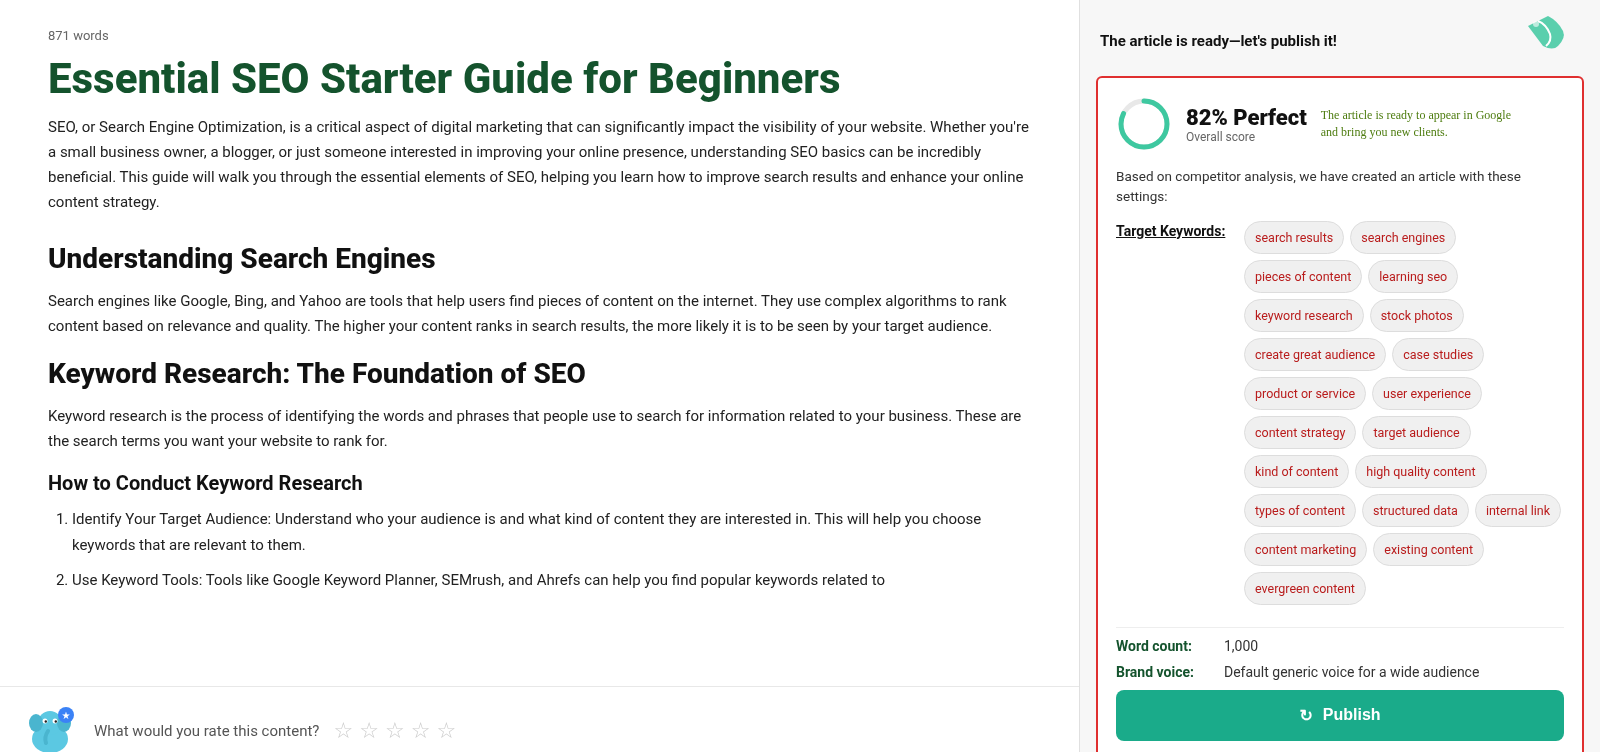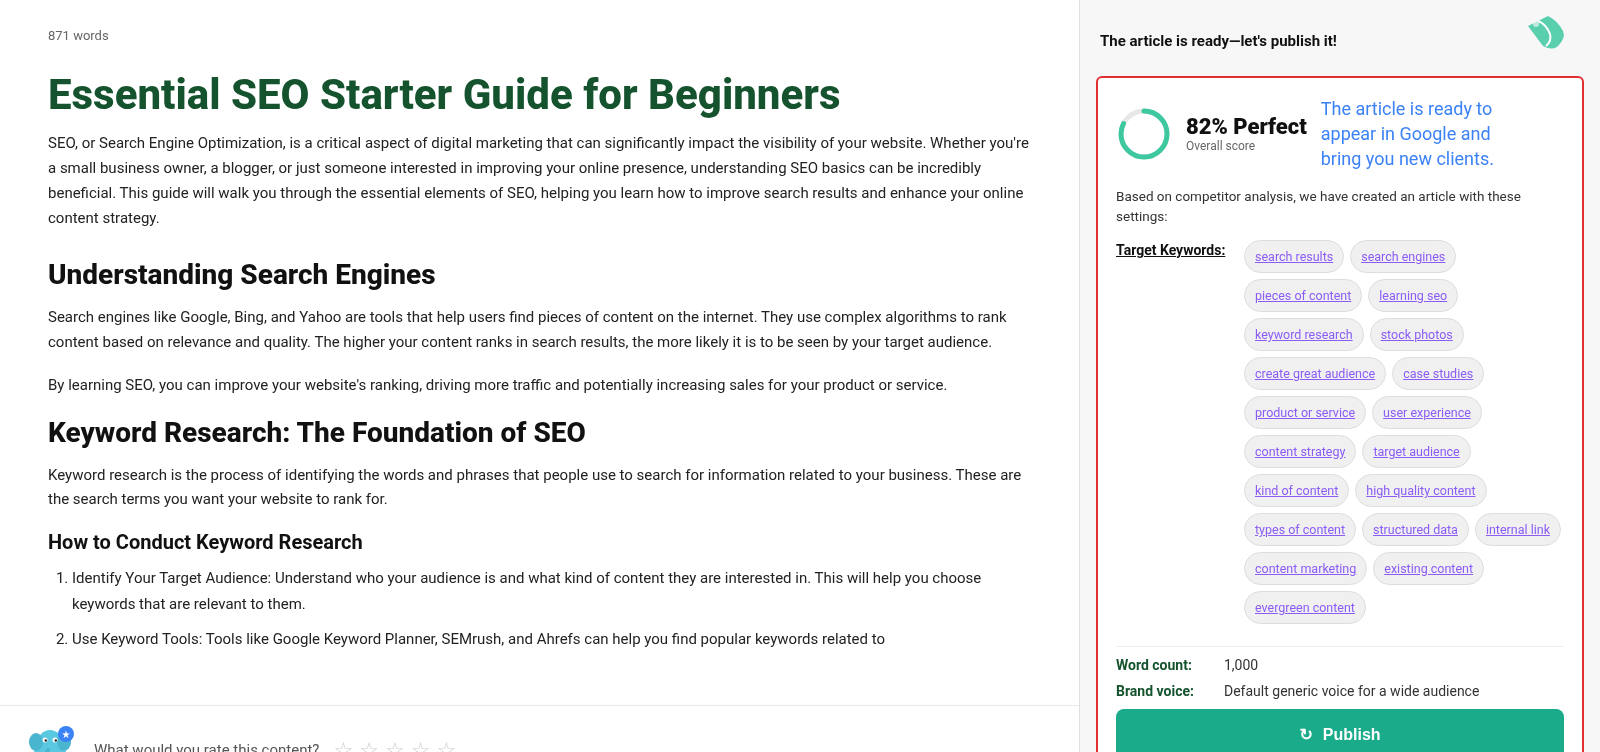--- a/index.html
+++ b/index.html
@@ -18,21 +18,21 @@
       background: #fff;
       padding: 28px 48px 48px 48px;
       overflow-y: auto;
       position: relative;
       border-right: 1px solid #e0e0e0;
     }
 
     .word-count {
       font-size: 13px;
       color: #666;
-      margin-bottom: 28px;
+      margin-bottom: 12px;
     }
 
     .article-title {
       font-size: 42px;
       font-weight: 800;
       color: #14532d;
       line-height: 1.15;
       margin-bottom: 12px;
     }
 
@@ -178,24 +178,25 @@
       gap: 6px;
     }
 
     .score-label {
       font-size: 12px;
       color: #666;
       font-weight: 400;
     }
 
     .score-desc {
-      font-size: 18px;
-      color: #3b82f6;
+      font-size: 12px;
+      color: #4d7c0f;
       line-height: 1.4;
       max-width: 200px;
+      font-family: Liberation Serif, serif;
     }
 
     .analysis-intro {
       font-size: 13.5px;
       color: #333;
       line-height: 1.5;
       margin-bottom: 14px;
     }
 
     .settings-row {
@@ -220,23 +221,22 @@
       gap: 6px;
       flex: 1;
     }
 
     .tag {
       background: #f0f0f0;
       border: 1px solid #ddd;
       border-radius: 20px;
       padding: 8px 10px;
       font-size: 12.5px;
-      color: #8b5cf6;
+      color: #b91c1c;
       white-space: nowrap;
-      text-decoration: underline;
     }
 
     .divider {
       border: none;
       border-top: 1px solid #eee;
       margin: 10px 0;
     }
 
     .meta-row {
       display: flex;
@@ -283,21 +283,20 @@
 </head>
 <body>
 
 <div class="left-panel">
   <div class="word-count">871 words</div>
   <h1 class="article-title">Essential SEO Starter Guide for Beginners</h1>
   <p class="article-intro">SEO, or Search Engine Optimization, is a critical aspect of digital marketing that can significantly impact the visibility of your website. Whether you're a small business owner, a blogger, or just someone interested in improving your online presence, understanding SEO basics can be incredibly beneficial. This guide will walk you through the essential elements of SEO, helping you learn how to improve search results and enhance your online content strategy.</p>
 
   <h2 class="section-heading">Understanding Search Engines</h2>
   <p class="article-para">Search engines like Google, Bing, and Yahoo are tools that help users find pieces of content on the internet. They use complex algorithms to rank content based on relevance and quality. The higher your content ranks in search results, the more likely it is to be seen by your target audience.</p>
-  <p class="article-para">By learning SEO, you can improve your website's ranking, driving more traffic and potentially increasing sales for your product or service.</p>
 
   <h2 class="section-heading">Keyword Research: The Foundation of SEO</h2>
   <p class="article-para">Keyword research is the process of identifying the words and phrases that people use to search for information related to your business. These are the search terms you want your website to rank for.</p>
 
   <h3 class="sub-heading">How to Conduct Keyword Research</h3>
   <ol class="ordered-list">
     <li>Identify Your Target Audience: Understand who your audience is and what kind of content they are interested in. This will help you choose keywords that are relevant to them.</li>
     <li>
       <span>Use Keyword Tools: Tools like Google Keyword Planner, SEMrush, and Ahrefs can help you find popular keywords related to</span>
     </li>

